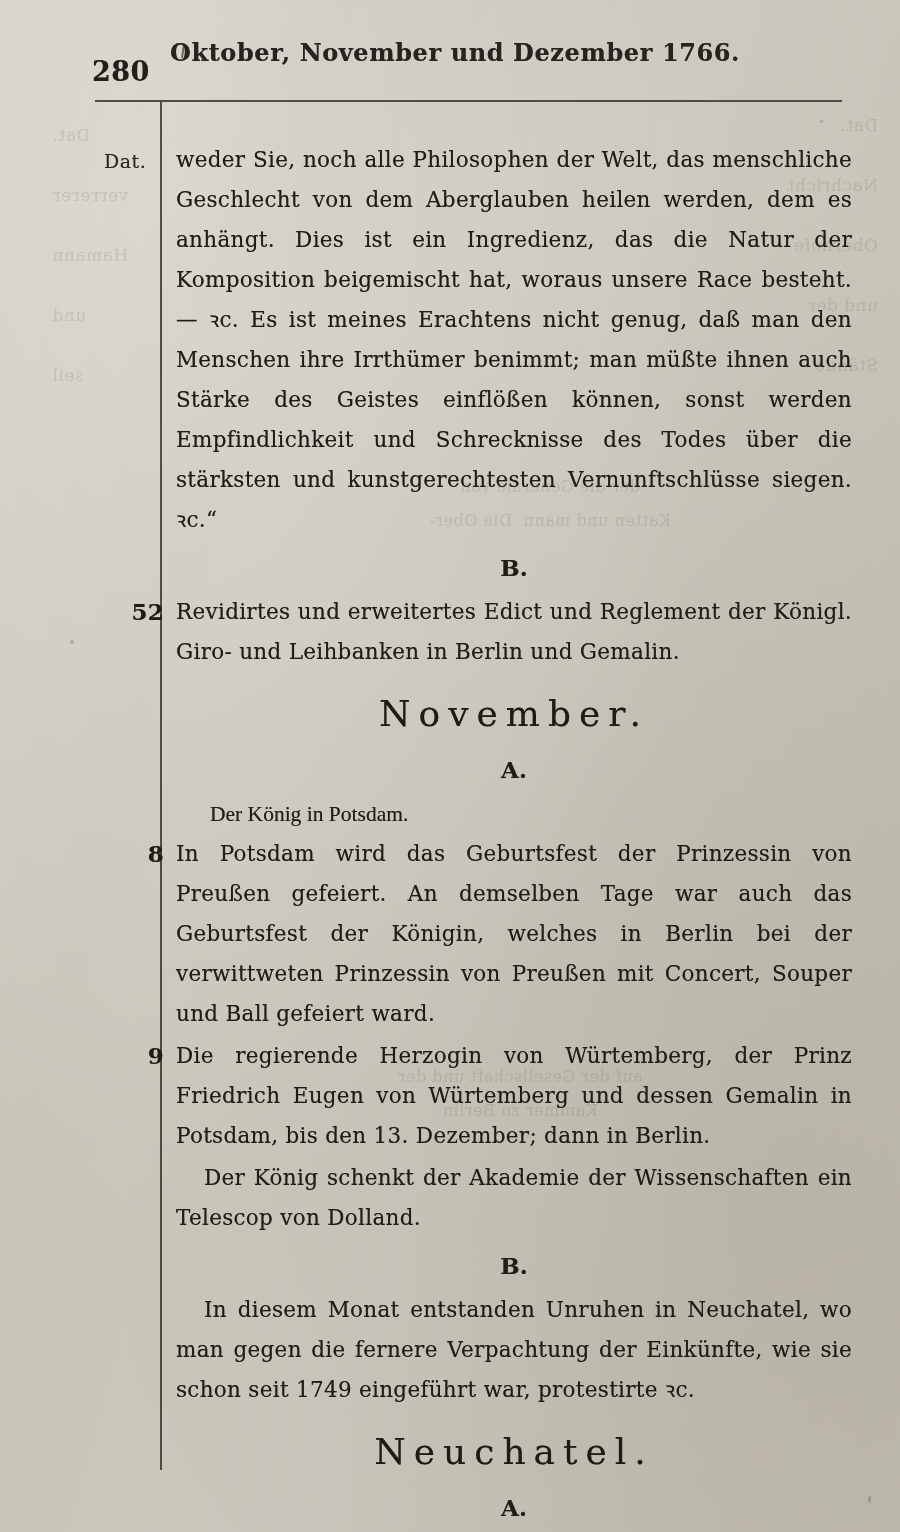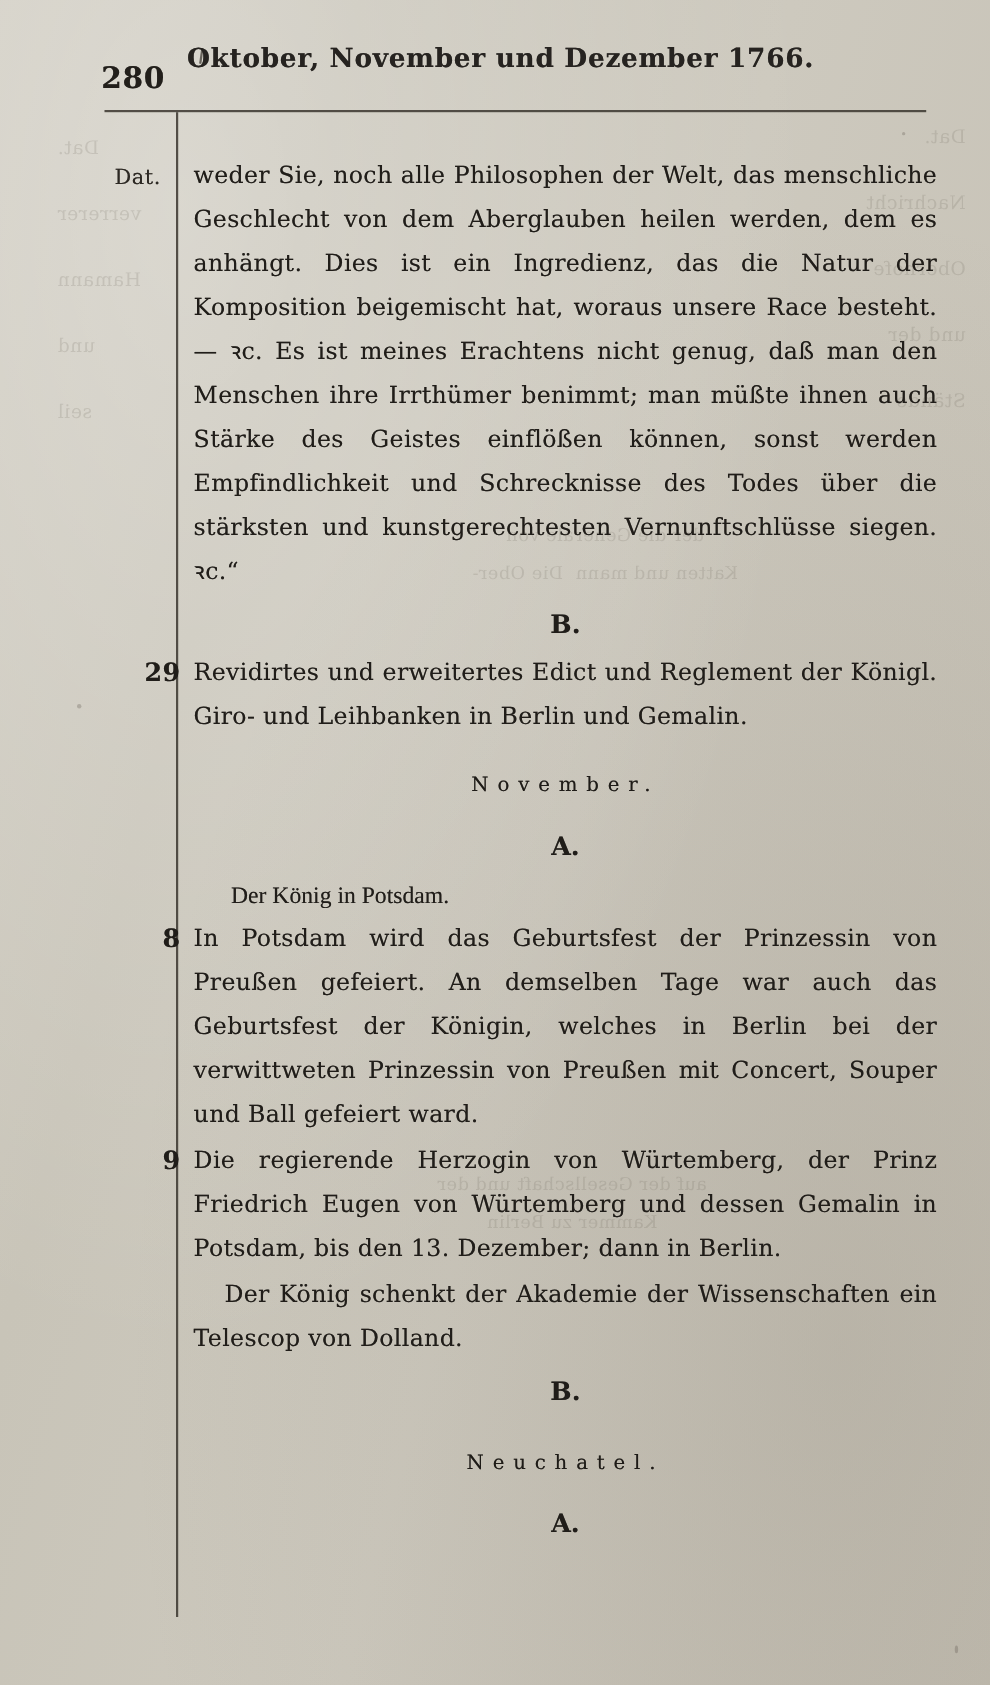--- a/index.html
+++ b/index.html
@@ -145,21 +145,21 @@
     font-weight: bold;
     font-size: 23px;
     line-height: 44px;
     color: #201d19;
     margin: 6px 0 2px 0;
     font-family: "DejaVu Serif", serif;
   }
 
   .month-head {
     text-align: center;
-    font-size: 18px;
+    font-size: 36px;
     line-height: 56px;
     letter-spacing: 8px;
     color: #1e1b17;
     margin: 14px 0 0 0;
     font-family: "DejaVu Serif", serif;
   }
 
   .subhead {
     font-size: 21.5px;
     line-height: 40px;
@@ -221,21 +221,21 @@
 
   <div class="body">
 
     <p class="para">
       <span>weder Sie, noch alle Philosophen der Welt, das menschliche Geschlecht von dem Aberglauben heilen werden, dem es anhängt.  Dies ist ein Ingredienz, das die Natur der Komposition beigemischt hat, woraus unsere Race besteht. — ꝛc. Es ist meines Erachtens nicht genug, daß man den Menschen ihre Irrthümer benimmt; man müßte ihnen auch Stärke des Geistes einflößen können, sonst werden Empfindlichkeit und Schrecknisse des Todes über die stärksten und kunstgerechtesten Vernunftschlüsse siegen. ꝛc.“</span>
     </p>
 
     <div class="center-letter">B.</div>
 
     <p class="para">
-      <span class="date-num">29</span>
+      <span class="date-num">52</span>
       <span>Revidirtes und erweitertes Edict und Reglement der Königl. Giro- und Leihbanken in Berlin und Gemalin.</span>
     </p>
 
     <div class="month-head">November.</div>
 
     <div class="center-letter">A.</div>
 
     <p class="subhead">Der König in Potsdam.</p>
 
     <p class="para">
@@ -247,20 +247,23 @@
       <span class="date-num">9</span>
       <span>Die regierende Herzogin von Würtemberg, der Prinz Friedrich Eugen von Würtemberg und dessen Gemalin in Potsdam, bis den 13. Dezember; dann in Berlin.</span>
     </p>
 
     <p class="para indent">
       <span>Der König schenkt der Akademie der Wissenschaften ein Telescop von Dolland.</span>
     </p>
 
     <div class="center-letter">B.</div>
 
+    <p class="para indent">
+      <span>In diesem Monat entstanden Unruhen in Neuchatel, wo man gegen die fernere Verpachtung der Einkünfte, wie sie schon seit 1749 eingeführt war, protestirte ꝛc.</span>
+    </p>
 
     <div class="month-head">Neuchatel.</div>
 
     <div class="center-letter">A.</div>
 
   </div>
 
   <div class="speckle" style="left:868px; top:1496px; width:3px; height:7px;"></div>
   <div class="speckle" style="left:70px; top:640px; width:4px; height:4px;"></div>
   <div class="speckle" style="left:820px; top:120px; width:3px; height:3px;"></div>

